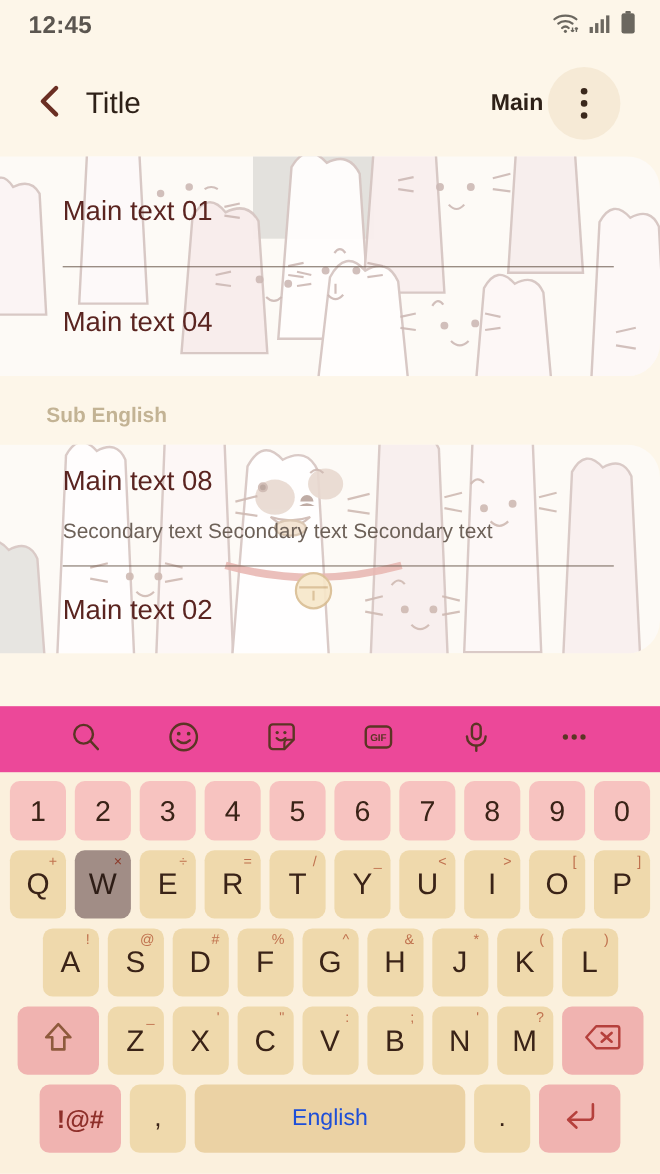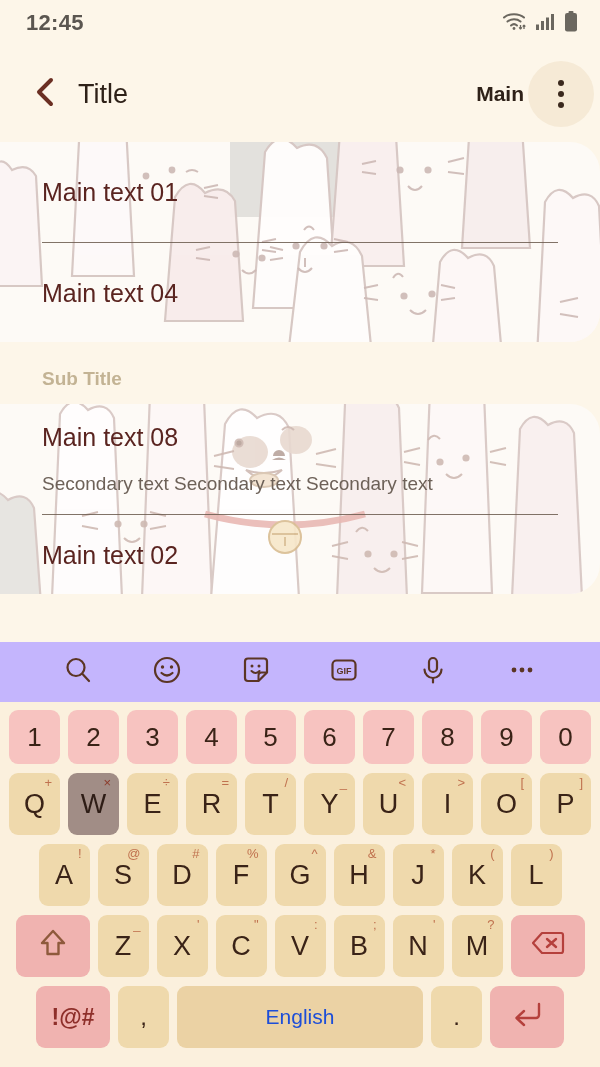--- a/index.html
+++ b/index.html
@@ -13,51 +13,51 @@
 
   
   .statusbar {
     height: 46px; display: flex; align-items: center;
     justify-content: space-between; padding: 0 22px 0 26px;
   }
   .status-time { font-size: 22px; color: #5b5650; letter-spacing: .3px; font-weight: bold; }
   .status-icons { display: flex; align-items: center; gap: 9px; }
 
   
-  .appbar { height: 96px; display: flex; align-items: center; padding: 0 2px 0 22px; }
+  .appbar { height: 96px; display: flex; align-items: center; padding: 0 32px 0 22px; }
   .back-btn { width: 46px; height: 46px; display: flex; align-items: center; justify-content: center; }
   .titles { margin-left: 10px; flex: 1; }
   .title-main { font-size: 27px; color: #2e2118; line-height: 1.12; }
   .title-sub { font-size: 17px; color: #bb8e63; line-height: 1.3; font-weight: 600; margin-top: 1px; }
   .menu-label { font-size: 21px; font-weight: bold; color: #2e2118; margin-right: 4px; }
   .overflow-btn {
     width: 66px; height: 66px; border-radius: 50%;
     background: #f6ead6; display: flex; align-items: center;
     justify-content: center; flex-direction: column; gap: 5px; margin-right: 4px;
   }
   .dot { width: 6px; height: 6px; border-radius: 50%; background: #3a281c; }
 
   
   .content { position: relative; }
   .card {
     position: relative; overflow: hidden;
-    border-top-right-radius: 30px; border-bottom-right-radius: 30px;
+    border-top-right-radius: 30px; border-bottom-right-radius: 30px; padding-left: 15px;
   }
   .card-bg { position: absolute; inset: 0; z-index: 0; }
   .card-inner { position: relative; z-index: 1; }
   .row { padding: 0 42px; display: flex; flex-direction: column; justify-content: center; }
   .row-main { font-size: 25px; color: #5a2420; line-height: 1.2; }
   .row-sec { font-size: 19px; color: #6d6158; margin-top: 21px; line-height: 1.2; }
   .divider { height: 1px; background: #6b5a4d; margin: 0 42px 0 42px; opacity: .85; }
   .subheader { font-size: 19px; font-weight: bold; color: #c3b394; padding: 26px 42px 14px 42px; }
 
   
   .keyboard { position: absolute; left: 0; bottom: 0; width: 600px; background: #fbf0dd; }
   .kb-toolbar {
-    height: 60px; background: #c4b5fd; display: flex;
+    height: 60px; background: #ec4899; display: flex;
     align-items: center; justify-content: space-around; padding: 0 34px;
   }
   .kb-rows { padding: 8px 6px 10px 6px; }
   .kb-row { display: flex; justify-content: center; align-items: center; gap: 8px; margin-bottom: 9px; }
   .key {
     position: relative; height: 62px; border-radius: 9px;
     display: flex; align-items: center; justify-content: center;
     font-size: 27px; color: #3a2317; background: #efd9ac;
   }
   .key-num { width: 51px; height: 54px; background: #f7c3c0; border-radius: 9px; font-size: 26px; }
@@ -184,21 +184,21 @@
         <div class="row" style="height:100px">
           <div class="row-main">Main text 01</div>
         </div>
         <div class="divider"></div>
         <div class="row" style="height:99px">
           <div class="row-main">Main text 04</div>
         </div>
       </div>
     </div>
 
-    <div class="subheader">Sub Title</div>
+    <div class="subheader">Sub English</div>
 
     <div class="card" style="height:190px">
       <div class="card-bg">
         <svg width="600" height="190" viewBox="0 0 600 190" preserveAspectRatio="xMidYMid slice">
           <rect width="600" height="190" fill="#fdfaf6"></rect>
           <g stroke="#d8c8c4" stroke-width="2.2" fill="#fcf6f5" opacity="0.95">
             <path d="M-20 100 q12 -22 28 -4 q18 -10 26 8 l8 110 h-70 z" fill="#e6e4e0"></path>
             <path d="M60 10 q12 -22 28 -4 q18 -10 26 8 l8 180 h-70 z" fill="#fffdfd"></path>
             <path d="M150 -10 q12 -22 28 -4 q18 -10 26 8 l8 200 h-70 z" fill="#fdf7f6"></path>
             <path d="M225 20 q14 -26 32 -6 q22 -12 32 10 l10 170 h-88 z" fill="#fffefe"></path>

